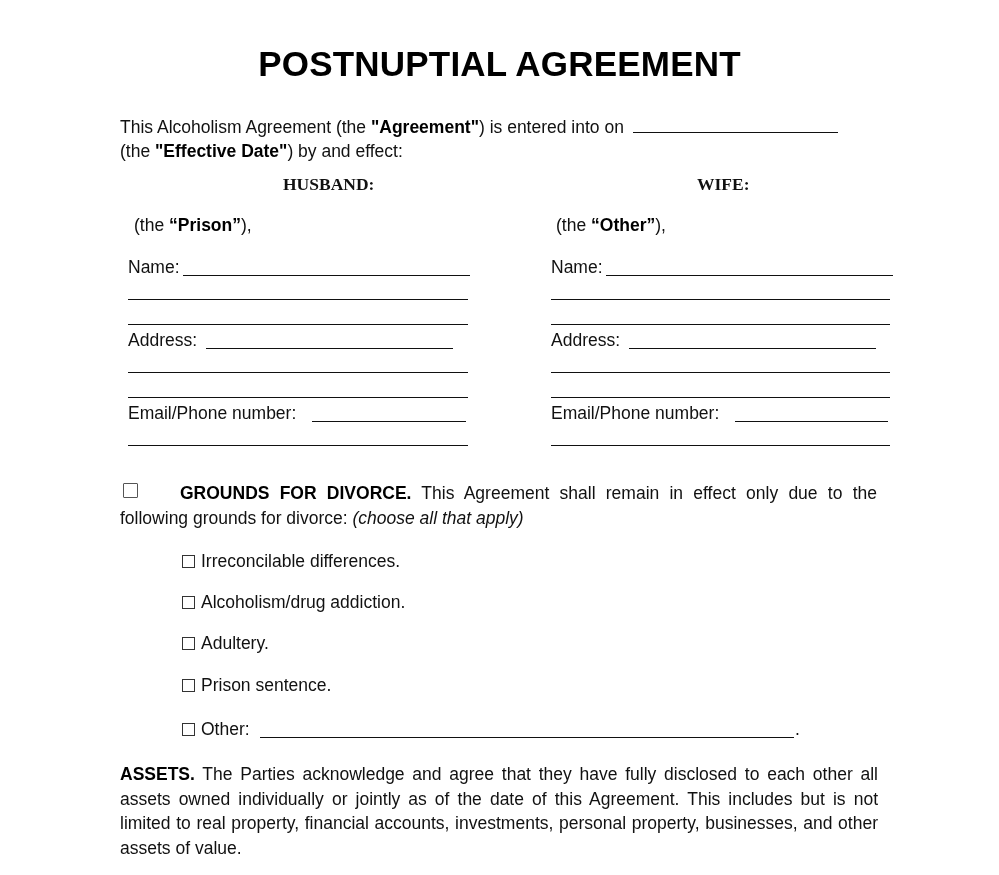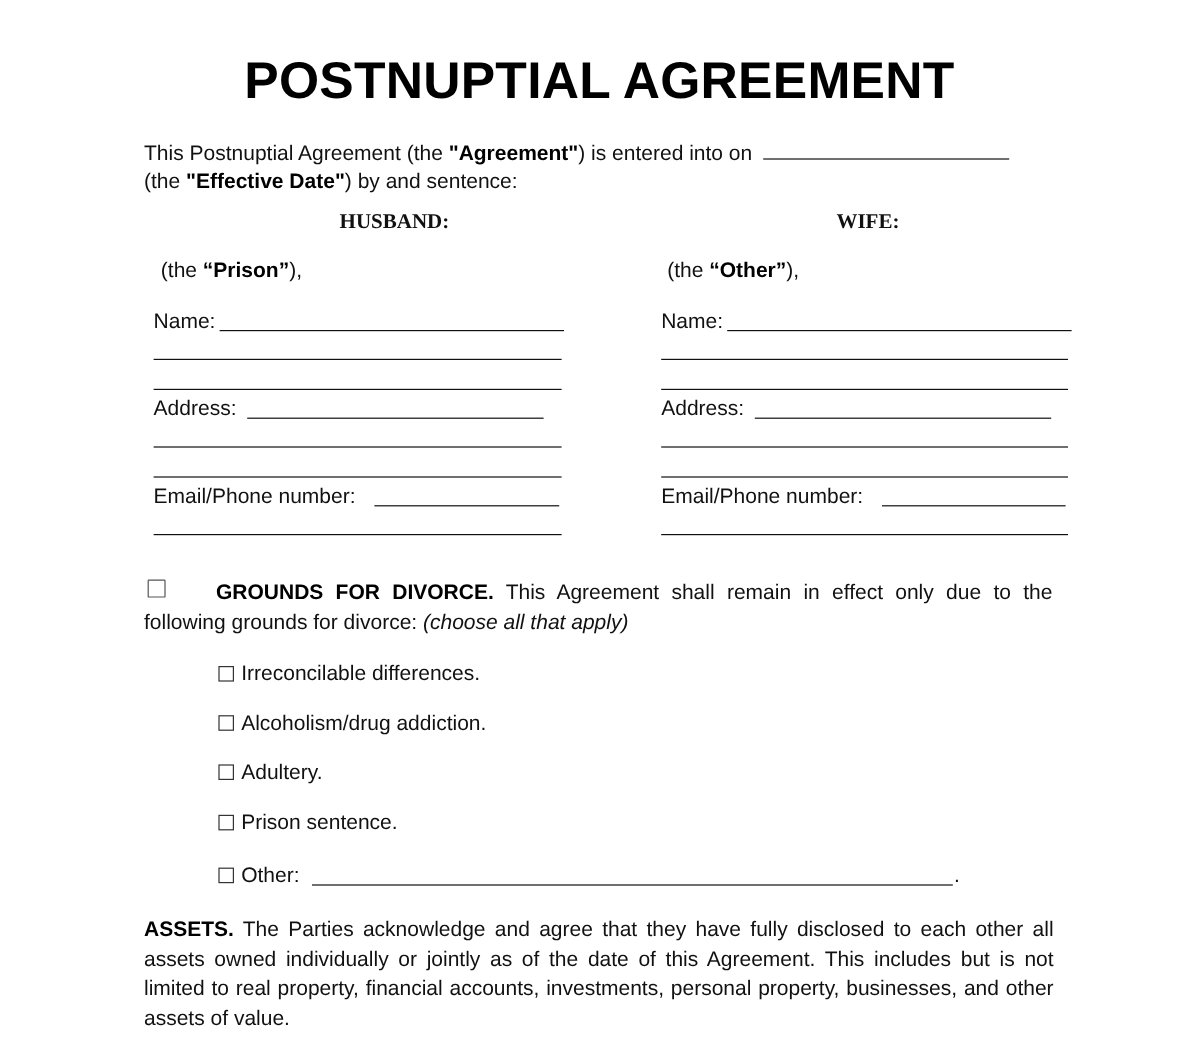--- a/index.html
+++ b/index.html
@@ -3,21 +3,21 @@
   <meta charset="utf-8">
   <style>
     html, body { margin: 0; padding: 0; background: #ffffff; }
     body {
       width: 999px; height: 875px; position: relative; overflow: hidden;
       font-family: "Liberation Sans", sans-serif; color: #111; font-size: 17.5px;
     }
     .abs { position: absolute; }
     .title {
       left: 0; width: 999px; top: 44px; text-align: center;
-      font-weight: bold; font-size: 43px; letter-spacing: 0.2px; color: #000;
+      font-weight: bold; font-size: 35px; letter-spacing: 0.2px; color: #000;
     }
     .intro { left: 120px; top: 115px; width: 770px; line-height: 24px; }
     .blank-inline {
       display: inline-block; border-bottom: 1.6px solid #111; vertical-align: baseline;
       height: 1px; margin-left: 4px;
     }
     .party-head { font-weight: bold; top: 174px; font-family: Liberation Serif, serif; }
     .party-the { top: 215px; }
     .line { position: absolute; height: 0; border-bottom: 1.6px solid #111; }
     .field-label { position: absolute; white-space: nowrap; }
@@ -36,23 +36,23 @@
       left: 120px; top: 762px; width: 758px; line-height: 24.5px; text-align: justify;
     }
     b { color: #000; }
   </style>
 </head>
 <body>
 
 <div class="abs title">POSTNUPTIAL AGREEMENT</div>
 
 <div class="abs intro">
-  <span>This Postnuptial Agreement (the </span><b>"Agreement"</b><span>) is entered into on</span>
+  <span>This Alcoholism Agreement (the </span><b>"Agreement"</b><span>) is entered into on</span>
   <span class="blank-inline" style="width:205px"></span><br>
-  <span>(the </span><b>"Effective Date"</b><span>) by and sentence:</span>
+  <span>(the </span><b>"Effective Date"</b><span>) by and effect:</span>
 </div>
 
 <div class="abs party-head" style="left:283px">HUSBAND:</div>
 <div class="abs party-the" style="left:134px">
   <span>(the </span><b>“Prison”</b><span>),</span>
 </div>
 <span class="field-label" style="left:128px; top:257px">Name:</span>
 <div class="line" style="left:183px; width:287px; top:275px"></div>
 <div class="line" style="left:128px; width:340px; top:299px"></div>
 <div class="line" style="left:128px; width:340px; top:324px"></div>

